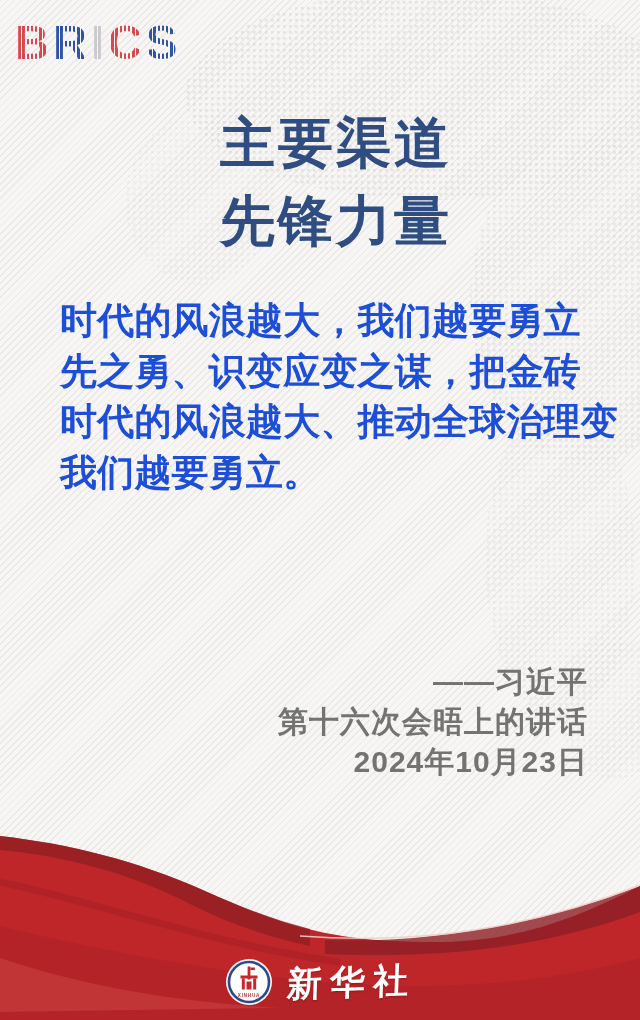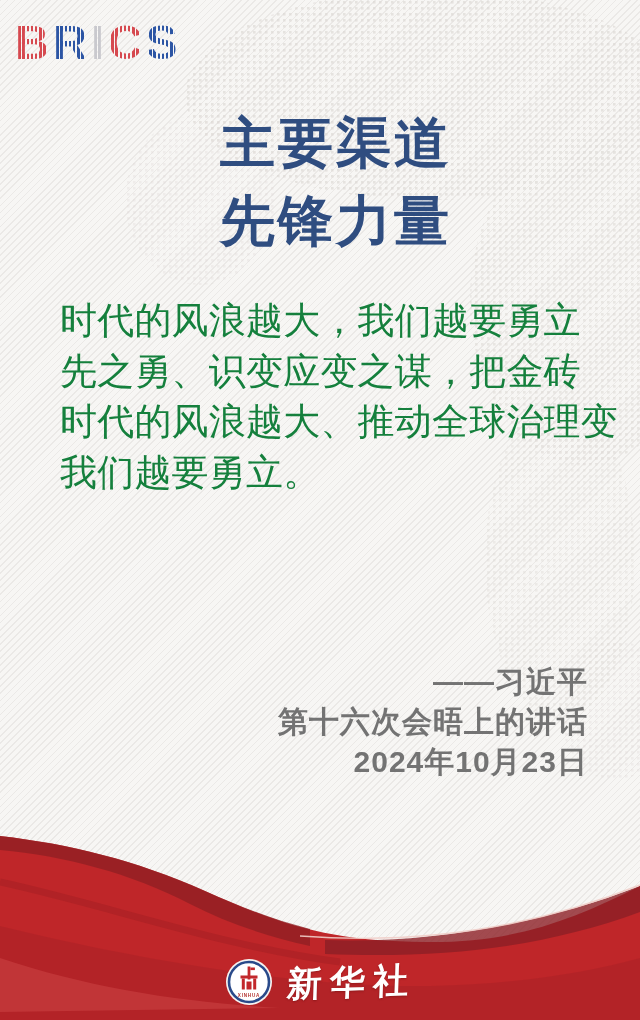--- a/index.html
+++ b/index.html
@@ -37,21 +37,21 @@
   
   .title{
     position:absolute;top:104px;left:16px;width:640px;z-index:3;
     text-align:center;color:#2f4d80;
     font-size:55px;font-weight:900;line-height:78px;letter-spacing:3px;
   }
 
   
   .quote{
     position:absolute;top:296px;left:60px;width:526px;z-index:3;
-    color:#15803d;font-size:37px;font-weight:400;line-height:50.5px;
+    color:#1d4ed8;font-size:37px;font-weight:700;line-height:50.5px;
     letter-spacing:0.2px;white-space:nowrap;
   }
 
   
   .attr{
     position:absolute;top:662px;right:52px;z-index:3;
     text-align:right;color:#737373;
     font-size:30px;font-weight:700;line-height:40px;letter-spacing:1px;
   }
 

